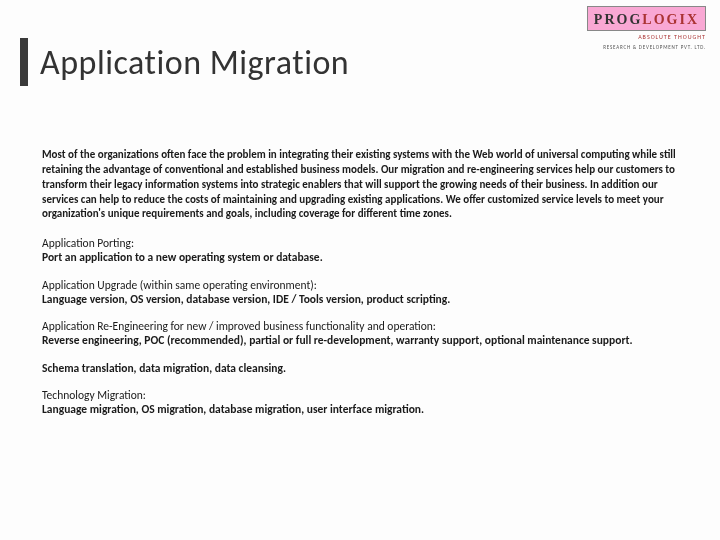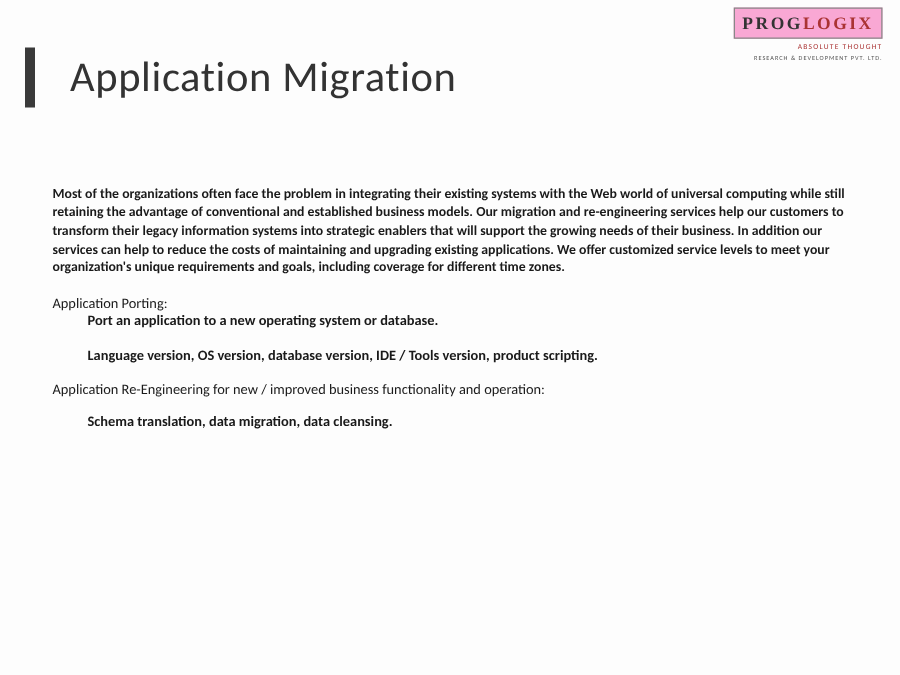--- a/index.html
+++ b/index.html
@@ -52,21 +52,21 @@
     letter-spacing: 0.8px;
     color: #555;
     display: block;
   }
   .title-wrap {
     position: absolute;
     top: 38px;
     left: 20px;
     display: flex;
     align-items: center;
-    gap: 28px;
+    gap: 12px;
   }
   .accent-bar {
     width: 8px;
     height: 48px;
     background: #3a3a3a;
   }
   .title {
     font-size: 34px;
     font-weight: 400;
     color: #333;
@@ -91,21 +91,20 @@
   }
   .section-head {
     font-size: 11.5px;
     font-weight: normal;
     color: #1a1a1a;
   }
   .section-body {
     font-size: 11.5px;
     font-weight: bold;
     color: #1a1a1a;
-    margin-left: 28px;
     line-height: 1.35;
   }
 </style>
 </head>
 <body>
 
 <div class="logo">
   <div class="logo-main">
     <span class="p1">PROG</span><span class="p2">LOGIX</span>
   </div>
@@ -120,24 +119,30 @@
 
 <div class="content">
   <p class="intro">Most of the organizations often face the problem in integrating their existing systems with the Web world of universal computing while still retaining the advantage of conventional and established business models. Our migration and re-engineering services help our customers to transform their legacy information systems into strategic enablers that will support the growing needs of their business. In addition our services can help to reduce the costs of maintaining and upgrading existing applications. We offer customized service levels to meet your organization's unique requirements and goals, including coverage for different time zones.</p>
 
   <div class="section">
     <div class="section-head">Application Porting:</div>
     <div class="section-body">Port an application to a new operating system or database.</div>
   </div>
 
   <div class="section">
+    <div class="section-head">Application Upgrade (within same operating environment):</div>
     <div class="section-body">Language version, OS version, database version, IDE / Tools version, product scripting.</div>
   </div>
 
   <div class="section">
     <div class="section-head">Application Re-Engineering for new / improved business functionality and operation:</div>
+    <div class="section-body">Reverse engineering, POC (recommended), partial or full re-development, warranty support, optional maintenance support.</div>
   </div>
 
   <div class="section">
     <div class="section-body">Schema translation, data migration, data cleansing.</div>
   </div>
 
+  <div class="section">
+    <div class="section-head">Technology Migration:</div>
+    <div class="section-body">Language migration, OS migration, database migration, user interface migration.</div>
+  </div>
 </div>
 
 </body></html>

